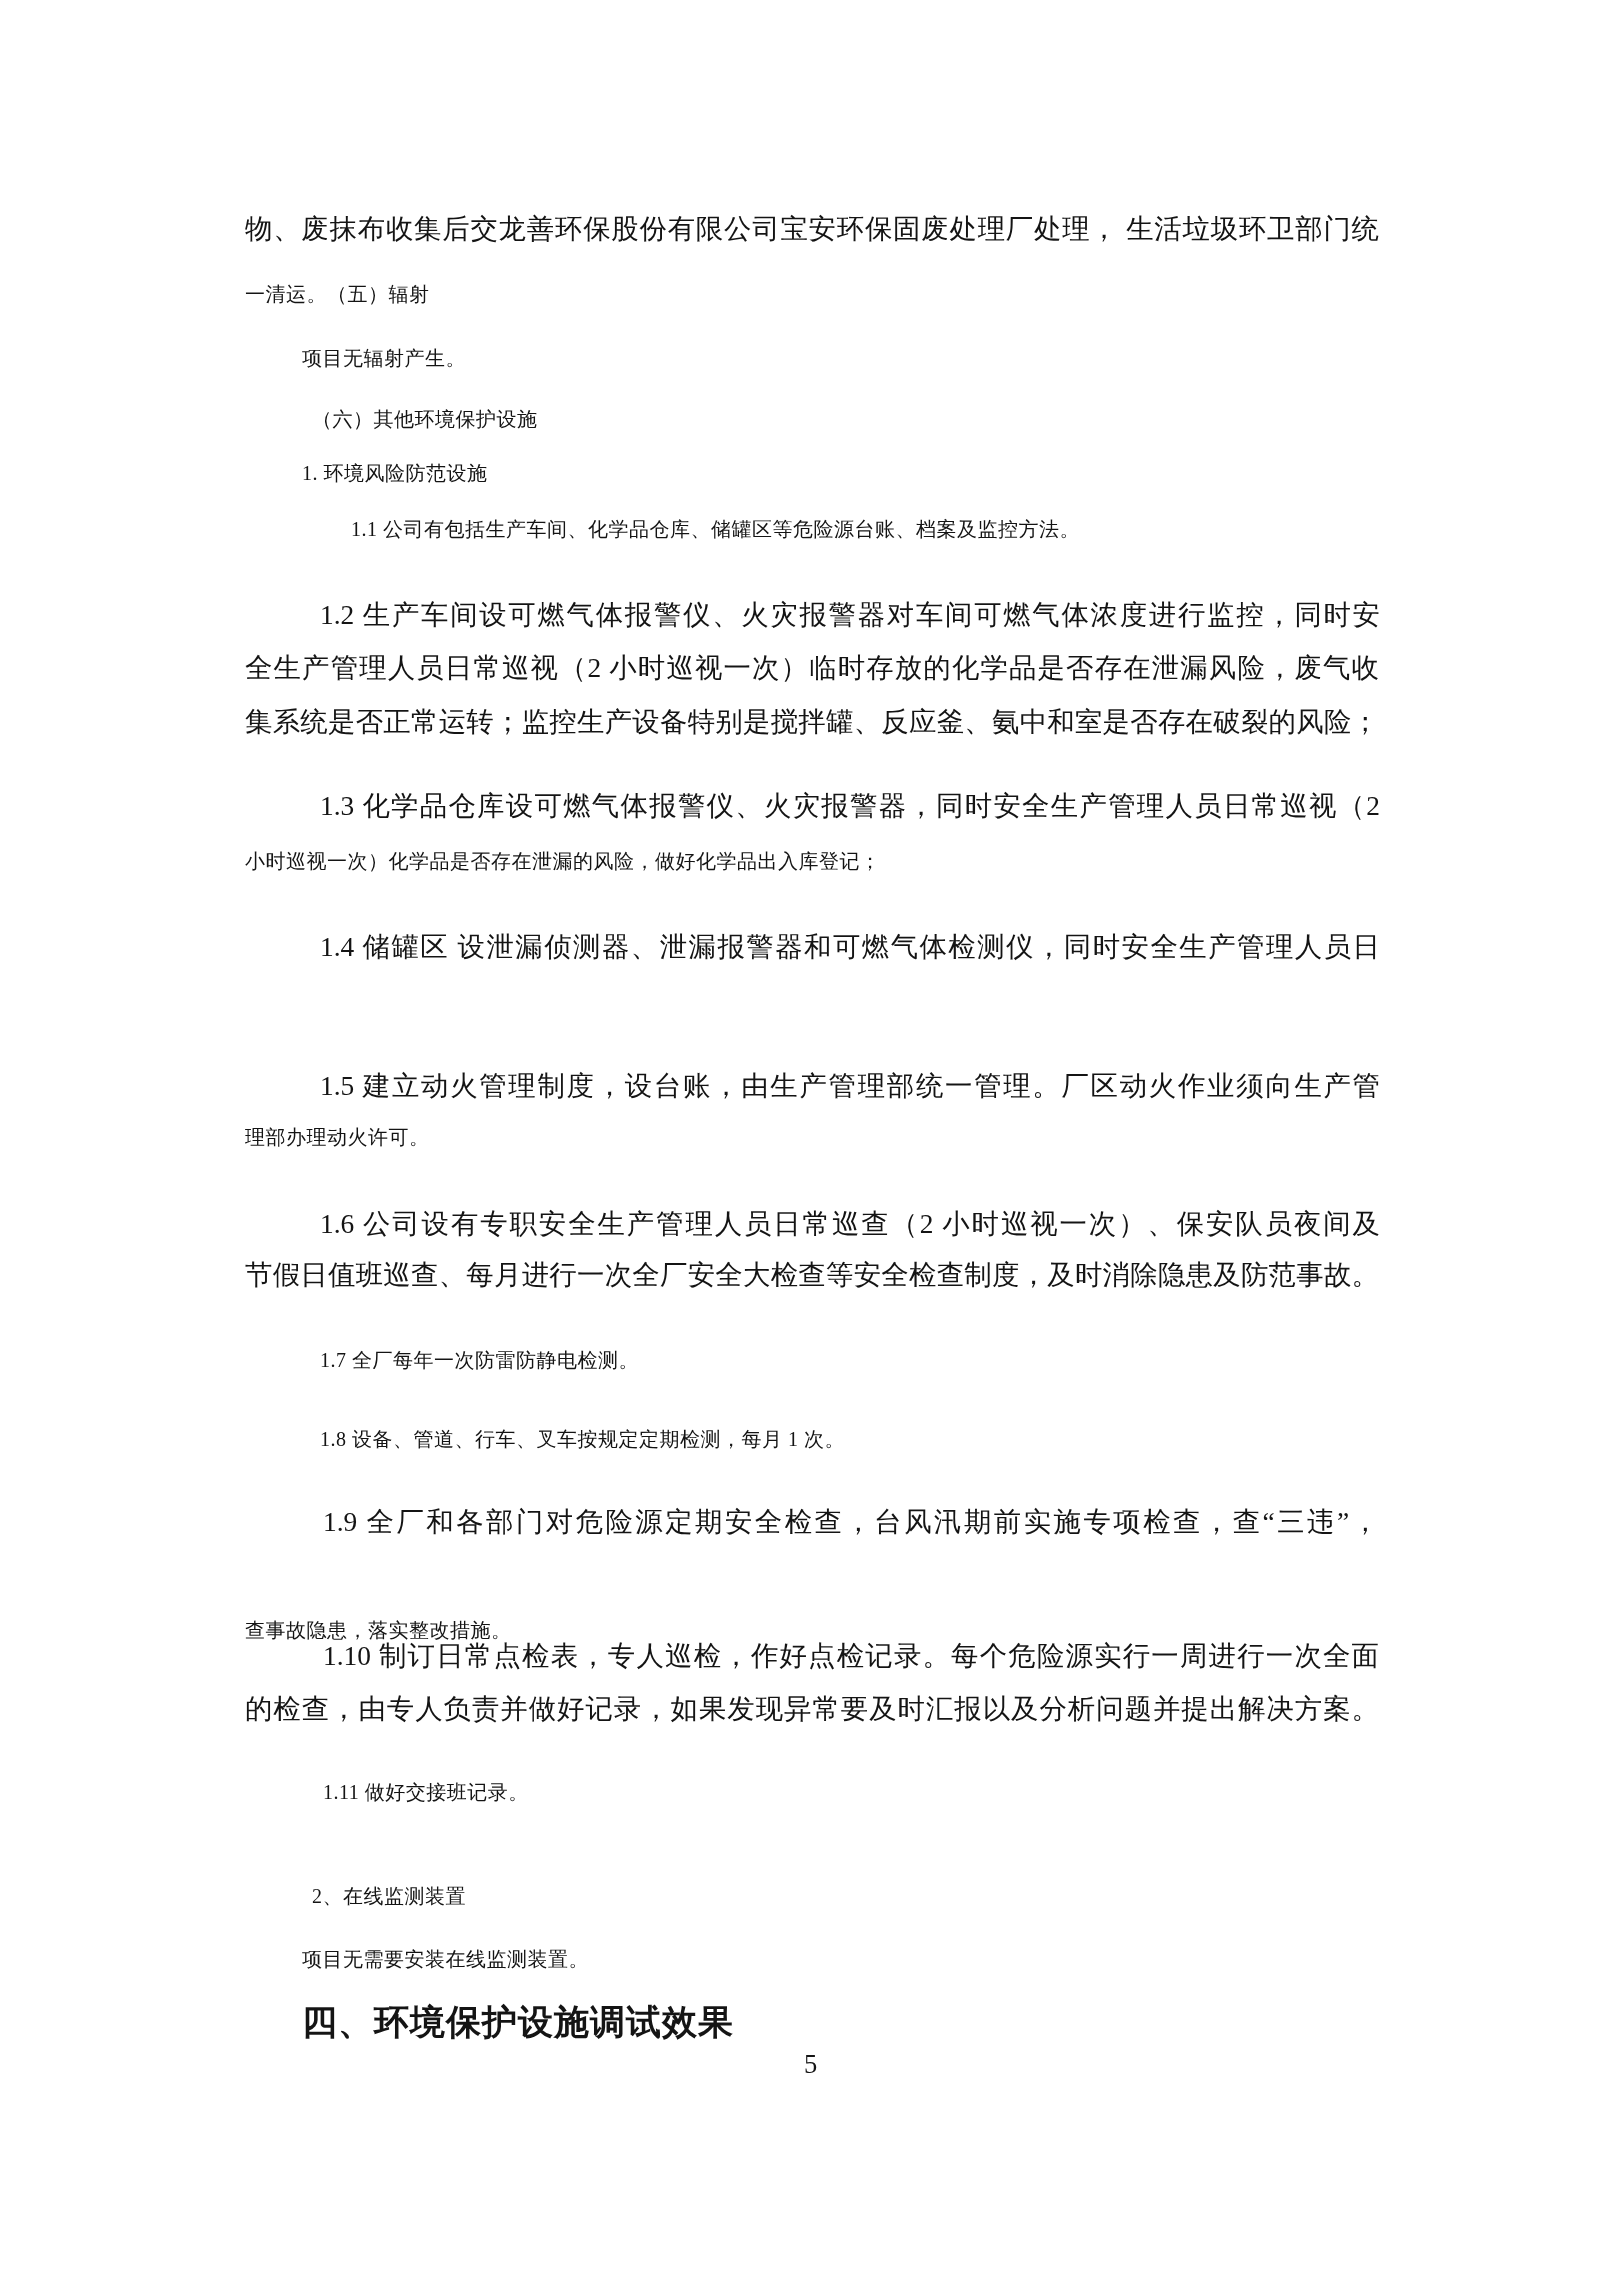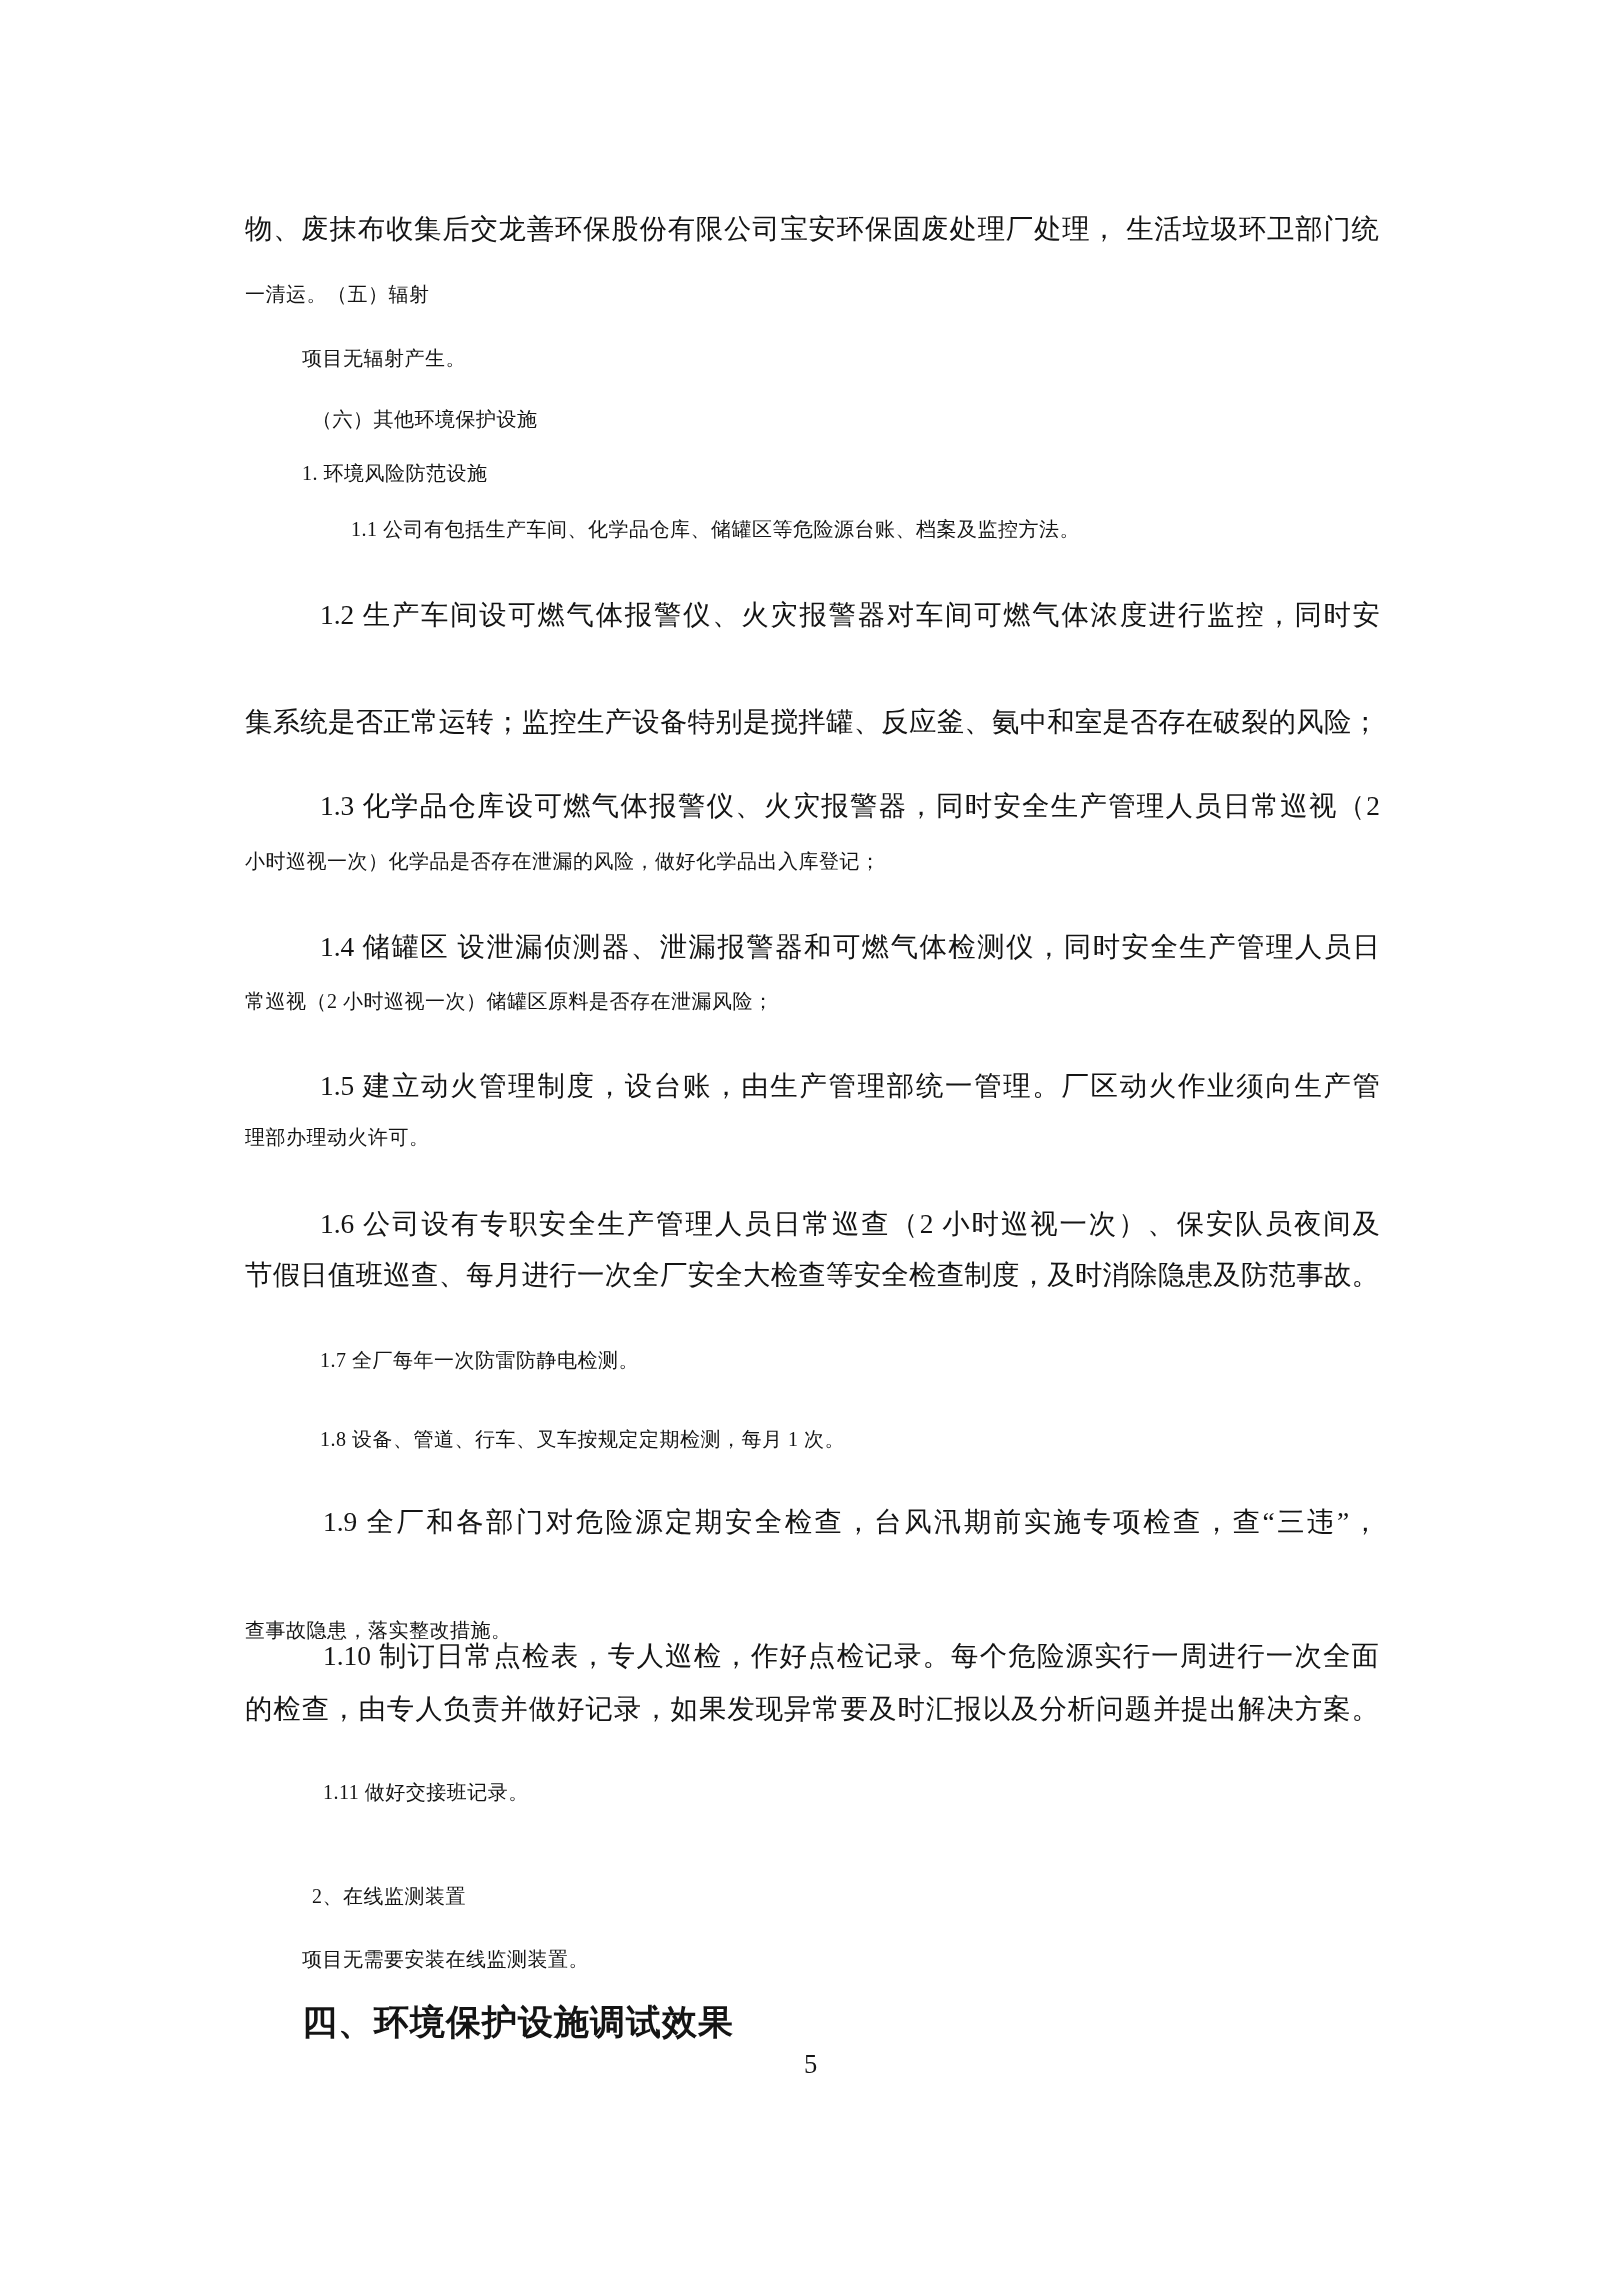--- a/index.html
+++ b/index.html
@@ -62,25 +62,25 @@
 <body>
 
 <div class="page">
   <div class="ln j" style="top:213px">物、废抹布收集后交龙善环保股份有限公司宝安环保固废处理厂处理， 生活垃圾环卫部门统</div>
   <div class="ln" style="top:278px">一清运。（五）辐射</div>
   <div class="ln ia" style="top:342px">项目无辐射产生。</div>
   <div class="ln ib" style="top:403px">（六）其他环境保护设施</div>
   <div class="ln ia" style="top:457px">1. 环境风险防范设施</div>
   <div class="ln ic" style="top:513px">1.1 公司有包括生产车间、化学品仓库、储罐区等危险源台账、档案及监控方法。</div>
   <div class="ln id j" style="top:599px">1.2 生产车间设可燃气体报警仪、火灾报警器对车间可燃气体浓度进行监控，同时安</div>
+  <div class="ln j" style="top:652px">全生产管理人员日常巡视（2 小时巡视一次）临时存放的化学品是否存在泄漏风险，废气收</div>
   <div class="ln j" style="top:706px">集系统是否正常运转；监控生产设备特别是搅拌罐、反应釜、氨中和室是否存在破裂的风险；</div>
   <div class="ln id j" style="top:790px">1.3 化学品仓库设可燃气体报警仪、火灾报警器，同时安全生产管理人员日常巡视（2</div>
   <div class="ln" style="top:845px">小时巡视一次）化学品是否存在泄漏的风险，做好化学品出入库登记；</div>
   <div class="ln id j" style="top:931px">1.4 储罐区 设泄漏侦测器、泄漏报警器和可燃气体检测仪，同时安全生产管理人员日</div>
-  <div class="ln" style="top:985px">常巡视（2 小时巡视一次）储罐区原料是否存在泄漏风险；</div>
   <div class="ln id j" style="top:1070px">1.5 建立动火管理制度，设台账，由生产管理部统一管理。厂区动火作业须向生产管</div>
   <div class="ln" style="top:1121px">理部办理动火许可。</div>
   <div class="ln id j" style="top:1208px">1.6 公司设有专职安全生产管理人员日常巡查（2 小时巡视一次）、保安队员夜间及</div>
   <div class="ln j" style="top:1259px">节假日值班巡查、每月进行一次全厂安全大检查等安全检查制度，及时消除隐患及防范事故。</div>
   <div class="ln id" style="top:1344px">1.7 全厂每年一次防雷防静电检测。</div>
   <div class="ln id" style="top:1423px">1.8 设备、管道、行车、叉车按规定定期检测，每月 1 次。</div>
   <div class="ln ie j" style="top:1506px">1.9 全厂和各部门对危险源定期安全检查，台风汛期前实施专项检查，查“三违”，</div>
   <div class="ln" style="top:1614px">查事故隐患，落实整改措施。</div>
   <div class="ln ie j" style="top:1640px">1.10 制订日常点检表，专人巡检，作好点检记录。每个危险源实行一周进行一次全面</div>
   <div class="ln j" style="top:1693px">的检查，由专人负责并做好记录，如果发现异常要及时汇报以及分析问题并提出解决方案。</div>

